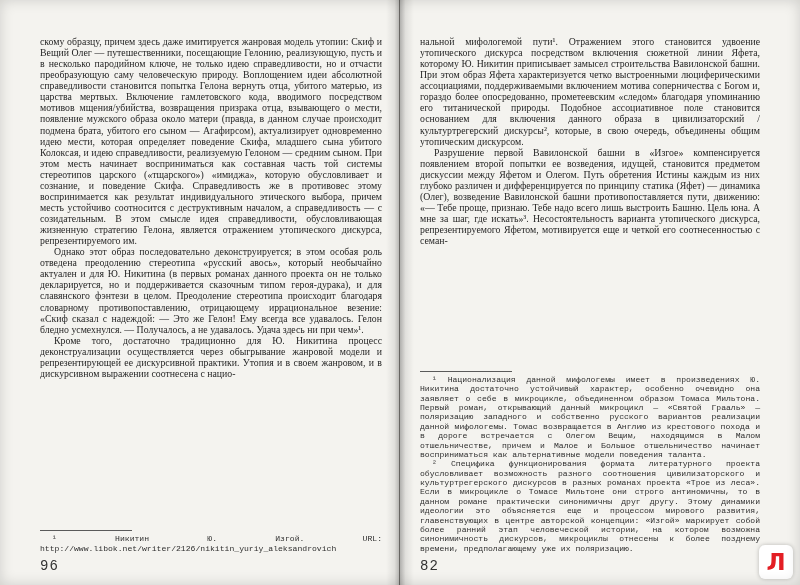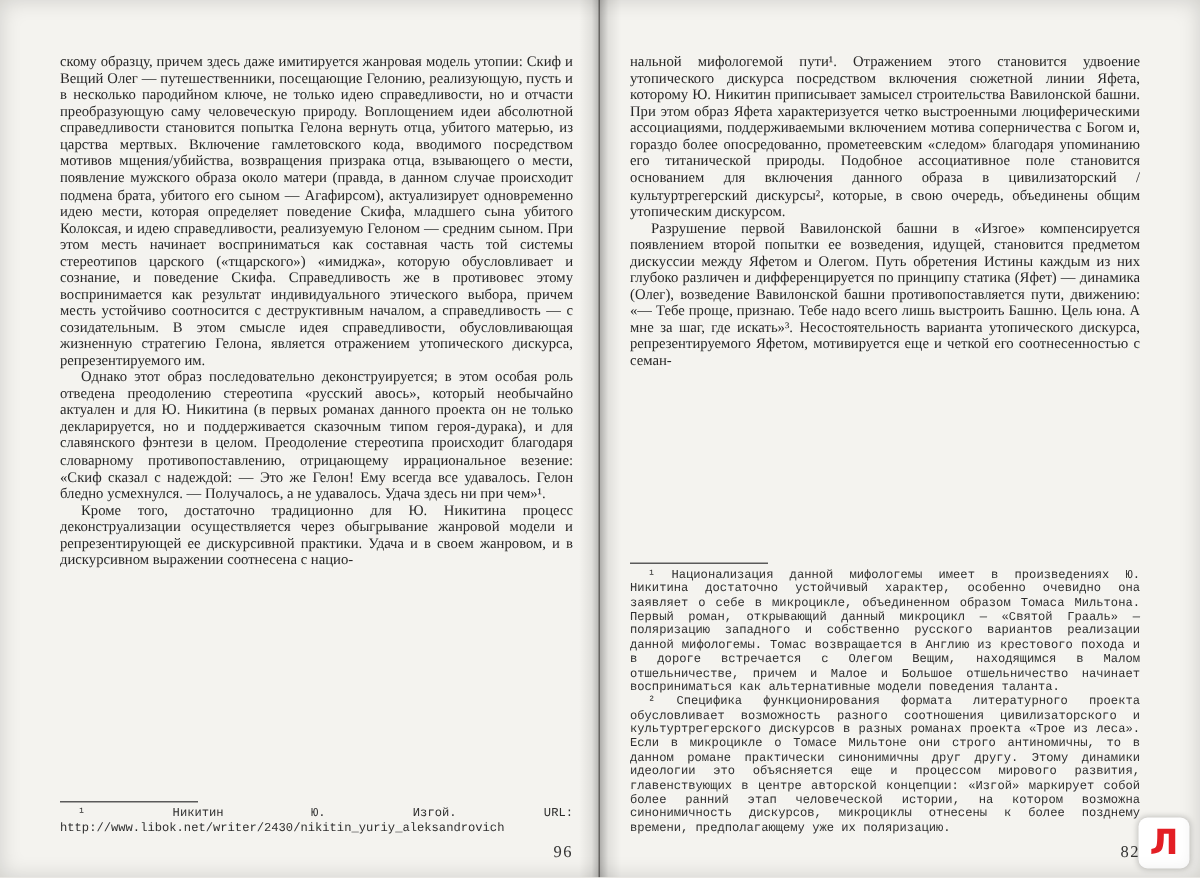--- a/index.html
+++ b/index.html
@@ -36,26 +36,27 @@
     margin:0;
     font-size:8.1px;
     line-height:1.16;
     text-align:justify;
     text-indent:12px;
     hyphens:auto;
     -webkit-hyphens:auto;
     color:#2e2e2e;
   }
   .page-number {
-    text-align:right;
-    font-size:11px;
+    text-align:left;
+    font-size:14px;
     letter-spacing:1px;
     margin-top:5px;
     padding-bottom:3px;
     color:#333;
+    font-family:Liberation Mono, monospace;
   }
   .gutter {
     position:absolute; left:386px; top:0; width:28px; height:100%;
     background:linear-gradient(to right,
       rgba(0,0,0,0) 0%, rgba(0,0,0,0.08) 30%,
       rgba(0,0,0,0.28) 50%,
       rgba(0,0,0,0.08) 70%, rgba(0,0,0,0) 100%);
     pointer-events:none;
   }
   .gutter-line {
@@ -83,25 +84,25 @@
 <body>
 
 <div class="scan">
   <div class="spread">
 
     <div class="page left">
       <div class="page-inner">
         <div class="maintext">
           <p class="cont">скому образцу, причем здесь даже имитируется жанровая модель утопии: Скиф и Вещий Олег — путешественники, посещающие Гелонию, реализующую, пусть и в несколько пародийном ключе, не только идею справедливости, но и отчасти преобразующую саму человеческую природу. Воплощением идеи абсолютной справедливости становится попытка Гелона вернуть отца, убитого матерью, из царства мертвых. Включение гамлетовского кода, вводимого посредством мотивов мщения/убийства, возвращения призрака отца, взывающего о мести, появление мужского образа около матери (правда, в данном случае происходит подмена брата, убитого его сыном — Агафирсом), актуализирует одновременно идею мести, которая определяет поведение Скифа, младшего сына убитого Колоксая, и идею справедливости, реализуемую Гелоном — средним сыном. При этом месть начинает восприниматься как составная часть той системы стереотипов царского («тщарского») «имиджа», которую обусловливает и сознание, и поведение Скифа. Справедливость же в противовес этому воспринимается как результат индивидуального этического выбора, причем месть устойчиво соотносится с деструктивным началом, а справедливость — с созидательным. В этом смысле идея справедливости, обусловливающая жизненную стратегию Гелона, является отражением утопического дискурса, репрезентируемого им.</p>
           <p class="ind">Однако этот образ последовательно деконструируется; в этом особая роль отведена преодолению стереотипа «русский авось», который необычайно актуален и для Ю. Никитина (в первых романах данного проекта он не только декларируется, но и поддерживается сказочным типом героя-дурака), и для славянского фэнтези в целом. Преодоление стереотипа происходит благодаря словарному противопоставлению, отрицающему иррациональное везение: «Скиф сказал с надеждой: — Это же Гелон! Ему всегда все удавалось. Гелон бледно усмехнулся. — Получалось, а не удавалось. Удача здесь ни при чем»¹.</p>
-          <p class="ind">Кроме того, достаточно традиционно для Ю. Никитина процесс деконструализации осуществляется через обыгрывание жанровой модели и репрезентирующей ее дискурсивной практики. Удача и в своем жанровом, и в дискурсивном выражении соотнесена с нацио-</p>
+          <p class="ind">Кроме того, достаточно традиционно для Ю. Никитина процесс деконструализации осуществляется через обыгрывание жанровой модели и репрезентирующей ее дискурсивной практики. Утопия и в своем жанровом, и в дискурсивном выражении соотнесена с нацио-</p>
         </div>
         <div class="footnote-block">
           <div class="fn-rule"></div>
-          <p class="fn">¹ Никитин Ю. Изгой. URL: http://www.libok.net/writer/2430/nikitin_yuriy_aleksandrovich</p>
+          <p class="fn">¹ Никитин Ю. Изгой. URL: http://www.libok.net/writer/2126/nikitin_yuriy_aleksandrovich</p>
         </div>
         <div class="page-number">96</div>
       </div>
     </div>
 
     <div class="page right">
       <div class="page-inner">
         <div class="maintext">
           <p class="cont">нальной мифологемой пути¹. Отражением этого становится удвоение утопического дискурса посредством включения сюжетной линии Яфета, которому Ю. Никитин приписывает замысел строительства Вавилонской башни. При этом образ Яфета характеризуется четко выстроенными люциферическими ассоциациями, поддерживаемыми включением мотива соперничества с Богом и, гораздо более опосредованно, прометеевским «следом» благодаря упоминанию его титанической природы. Подобное ассоциативное поле становится основанием для включения данного образа в цивилизаторский / культуртрегерский дискурсы², которые, в свою очередь, объединены общим утопическим дискурсом.</p>
           <p class="ind">Разрушение первой Вавилонской башни в «Изгое» компенсируется появлением второй попытки ее возведения, идущей, становится предметом дискуссии между Яфетом и Олегом. Путь обретения Истины каждым из них глубоко различен и дифференцируется по принципу статика (Яфет) — динамика (Олег), возведение Вавилонской башни противопоставляется пути, движению: «— Тебе проще, признаю. Тебе надо всего лишь выстроить Башню. Цель юна. А мне за шаг, где искать»³. Несостоятельность варианта утопического дискурса, репрезентируемого Яфетом, мотивируется еще и четкой его соотнесенностью с семан-</p>

